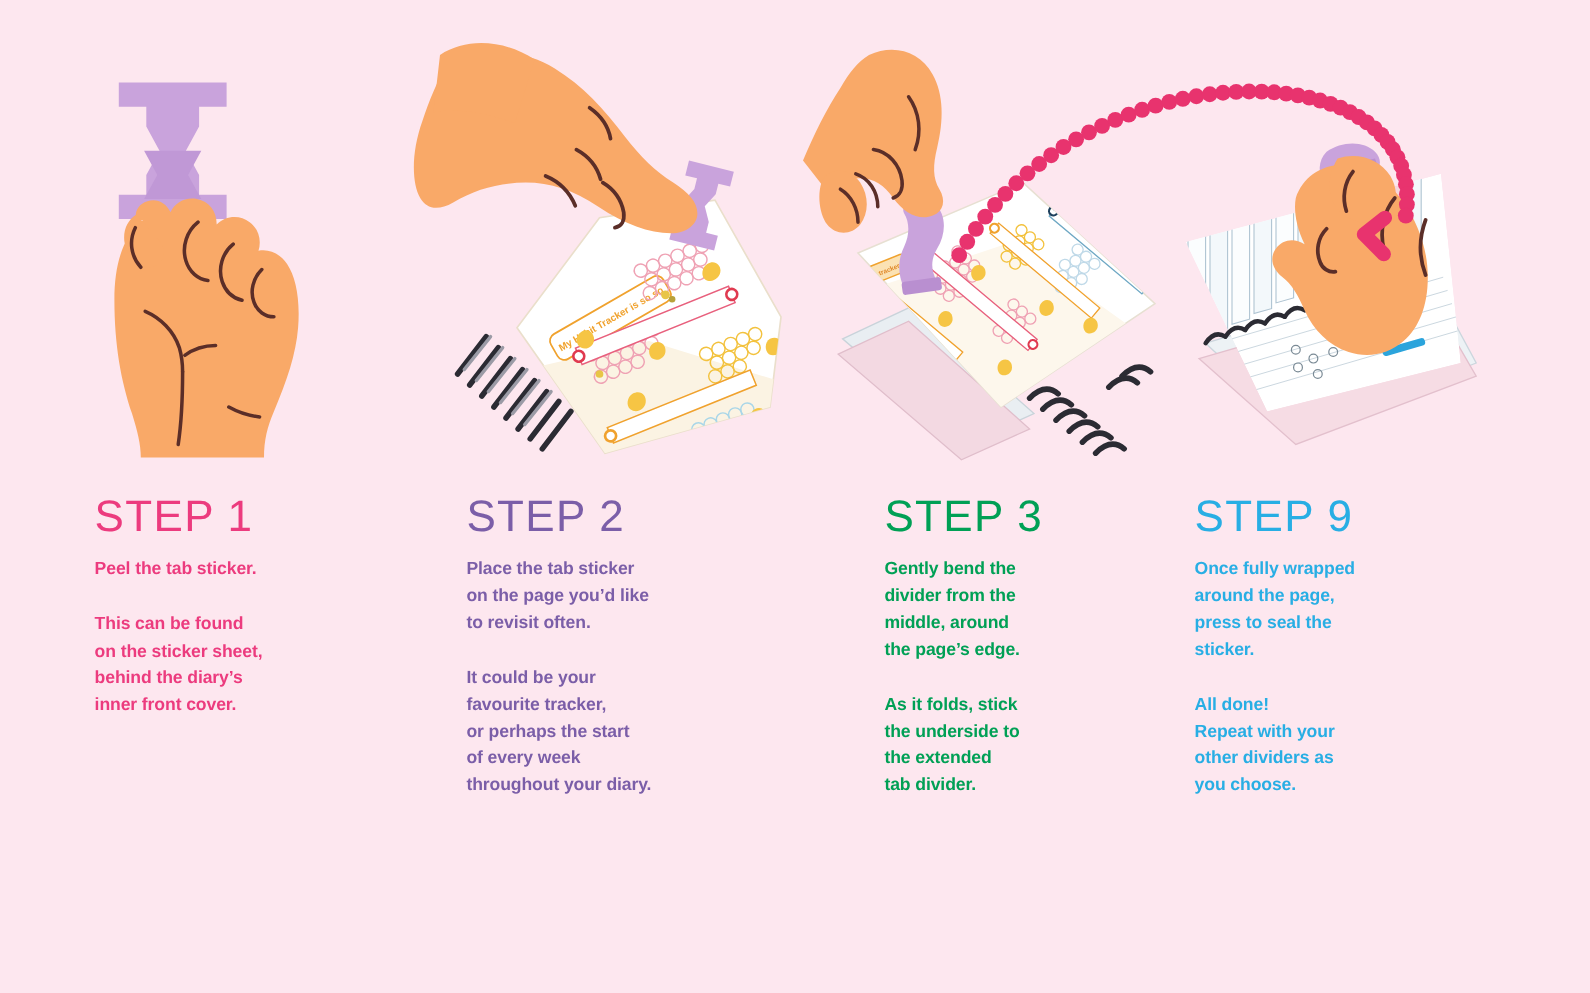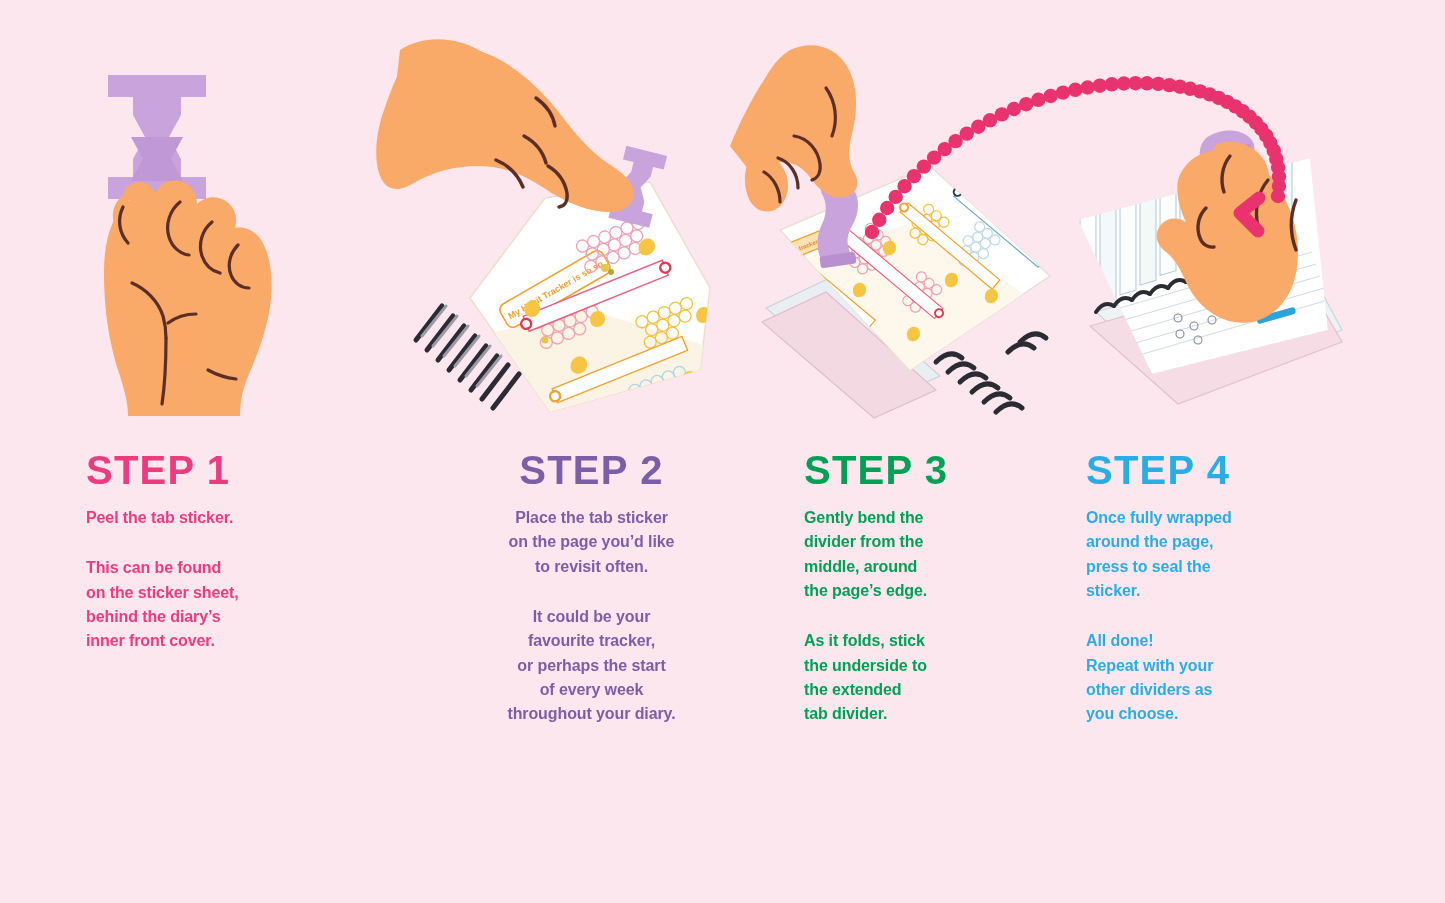--- a/index.html
+++ b/index.html
@@ -40,37 +40,37 @@
   .illo svg { display: block; width: 100%; height: 100%; overflow: visible; }
 
   .textblock {
     position: absolute;
     top: 450px;
     left: 26px;
     width: 320px;
   }
   .step-heading {
     font-size: 40px;
-    font-weight: bold;
+    font-weight: normal;
     letter-spacing: 1.2px;
     margin: 0 0 16px 0;
     line-height: 1;
   }
   .step-para {
     font-size: 16px;
     font-weight: bold;
     line-height: 1.52;
     margin: 0 0 26px 0;
     white-space: pre-line;
     letter-spacing: -0.1px;
   }
   .step-para:last-child { margin-bottom: 0; }
 
   .c-pink   { color: #EC3B7E; }
-  .c-purple { color: #7B5EA8; text-align: center; }
+  .c-purple { color: #7B5EA8; }
   .c-green  { color: #00A055; }
   .c-blue   { color: #28AEE4; }
 
   .col-2 .textblock { left: 24px; width: 335px; }
   .col-3 .textblock { left: 24px; width: 290px; margin-left: 20px; }
   .col-4 .textblock { left: 26px; width: 320px; }
 
   
   #arrow-layer {
     position: absolute;
@@ -536,21 +536,21 @@
           <g fill="none" stroke="#5B2E28" stroke-width="3.4" stroke-linecap="round">
             <path d="M170 116 c-8 10 -10 24 -6 36"></path>
             <path d="M208 140 c-10 12 -14 30 -10 46"></path>
             <path d="M146 168 c-8 8 -10 20 -6 30 c2 6 8 10 14 9"></path>
             <path d="M236 160 c-6 16 -6 34 0 50"></path>
           </g>
         </g>
       </svg>
     </div>
     <div class="textblock">
-      <h2 class="step-heading c-blue">STEP 4</h2>
+      <h2 class="step-heading c-blue">STEP 9</h2>
       <p class="step-para c-blue">Once fully wrapped
 around the page,
 press to seal the
 sticker.</p>
       <p class="step-para c-blue">All done!
 Repeat with your
 other dividers as
 you choose.</p>
     </div>
   </div>

